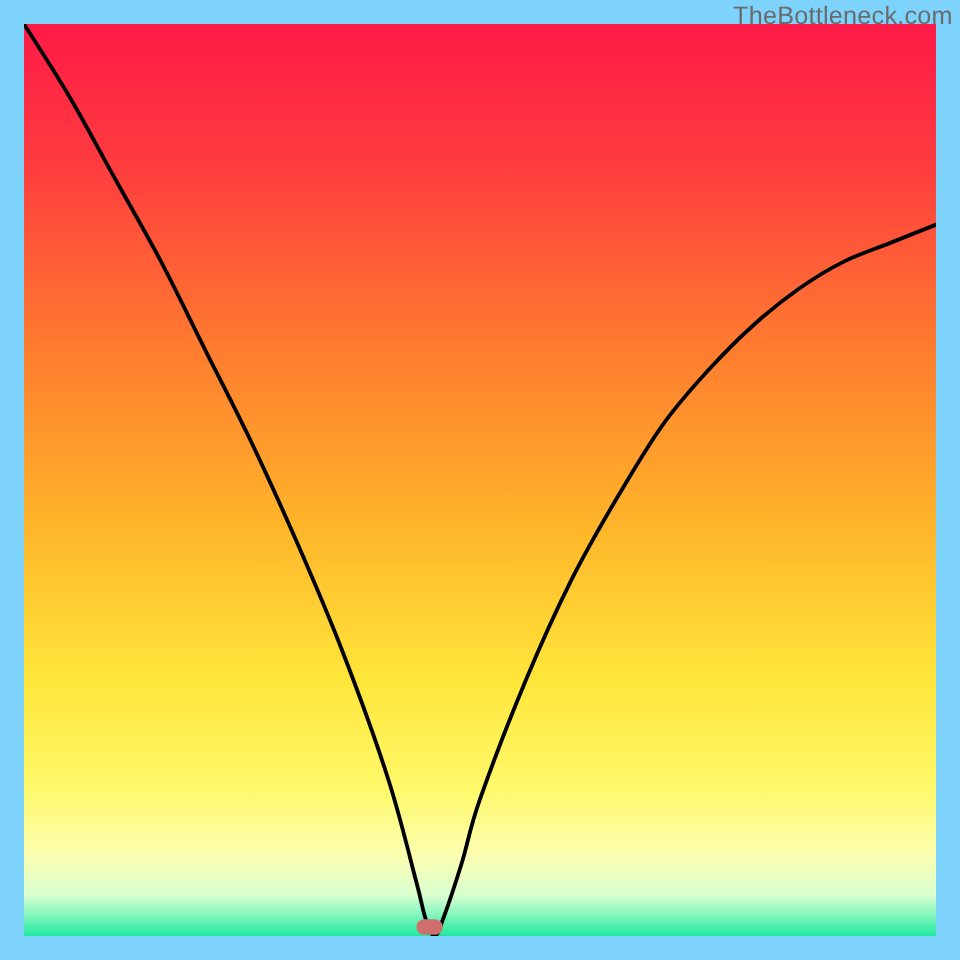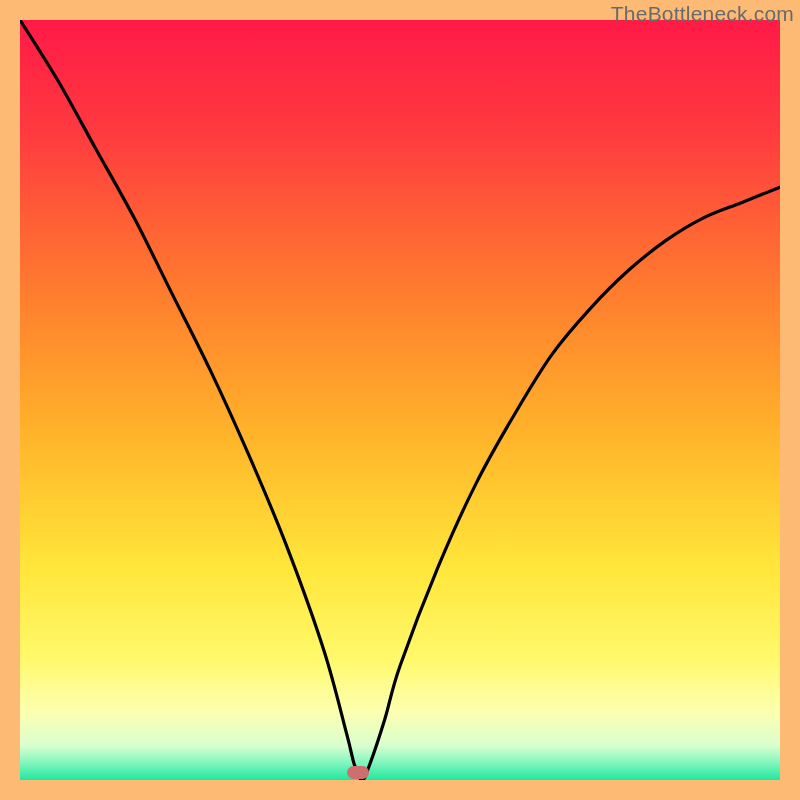--- a/index.html
+++ b/index.html
@@ -10,21 +10,21 @@
     background: #000;
     overflow: hidden;
     font-family: Arial, Helvetica, sans-serif;
   }
   .frame {
     position: absolute;
     left: 0;
     top: 0;
     width: 800px;
     height: 800px;
-    background: #fdba74;
+    background: #7dd3fc;
   }
   .plot-area {
     position: absolute;
     left: 20px;
     top: 20px;
     width: 760px;
     height: 760px;
     overflow: hidden;
   }
   .gradient {

